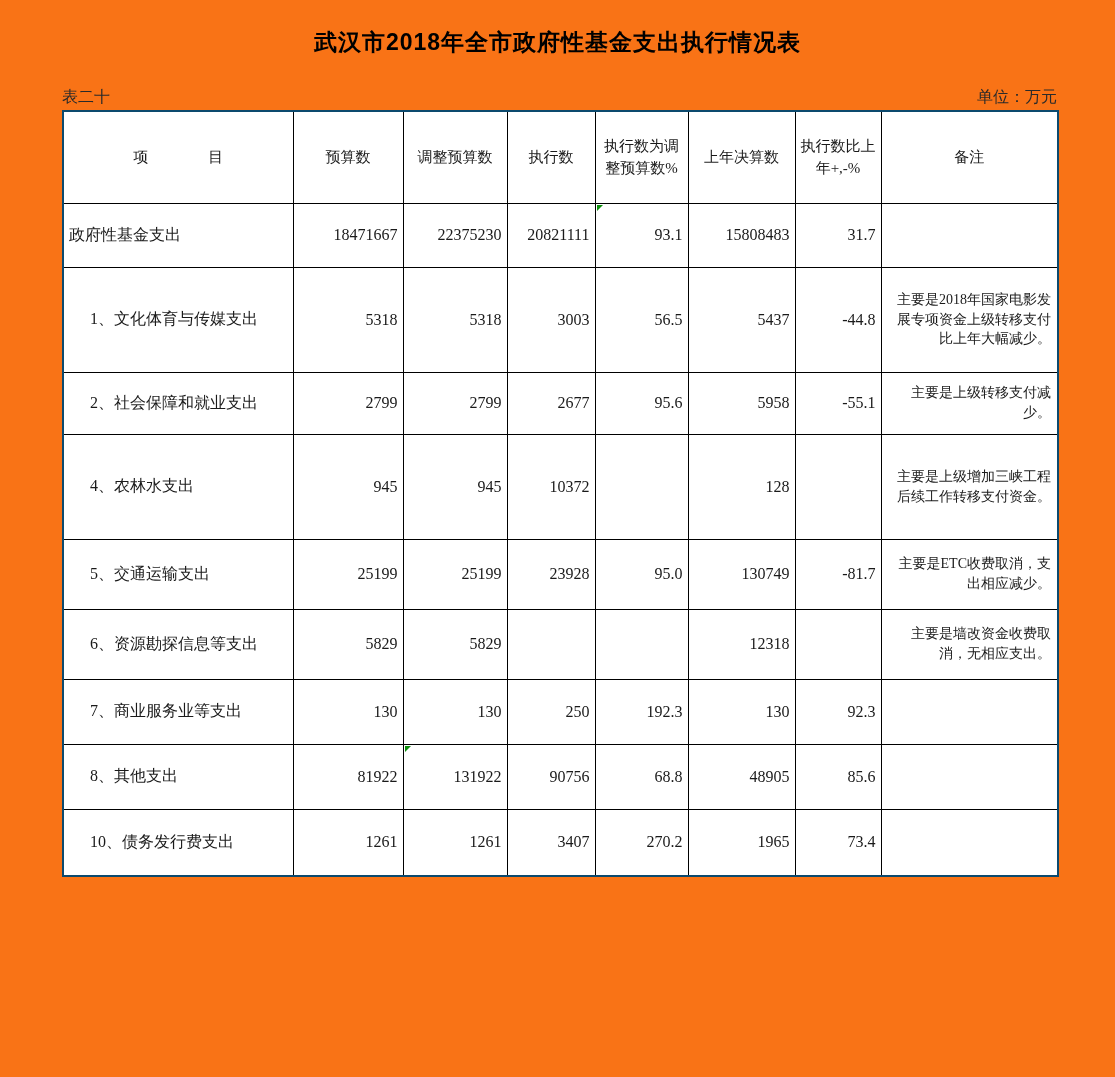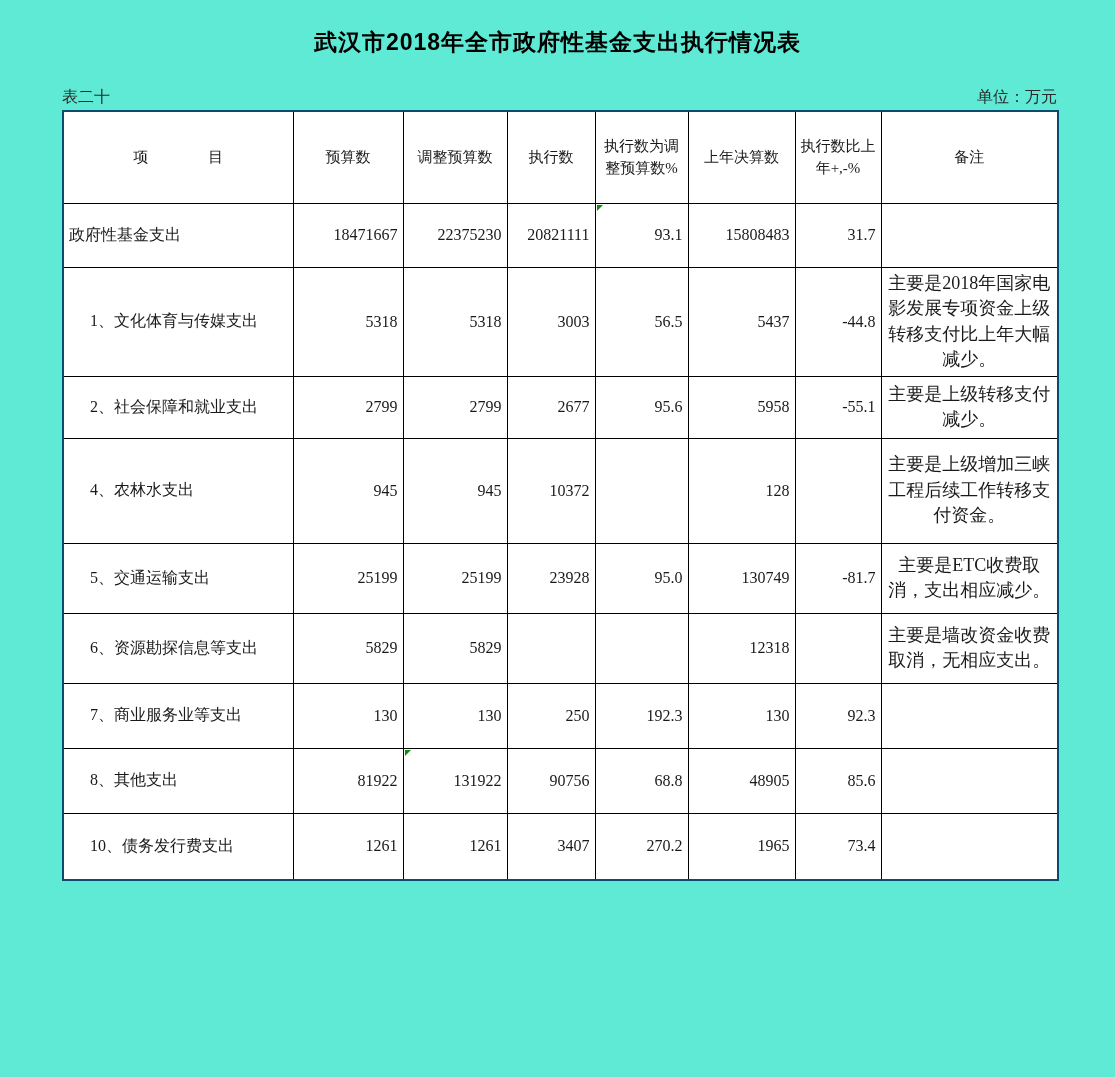--- a/index.html
+++ b/index.html
@@ -4,21 +4,21 @@
 <style>
   html, body {
     margin: 0;
     padding: 0;
     background: #ffffff;
   }
   .page {
     position: relative;
     width: 1115px;
     height: 1077px;
-    background: #5eead4;
+    background: #f97316;
     font-family: "Liberation Serif", "DejaVu Serif", serif;
     color: #1a1a1a;
     overflow: hidden;
   }
   .doc-title {
     padding-top: 26px;
     text-align: center;
     font-family: "Liberation Sans", "DejaVu Sans", sans-serif;
     font-size: 23px;
     font-weight: bold;
@@ -71,22 +71,22 @@
   td.c-item.indent {
     padding-left: 26px;
   }
   td.c-num {
     text-align: right;
     font-size: 16px;
     padding-right: 5px;
     padding-left: 2px;
   }
   td.c-remark {
-    text-align: center;
-    font-size: 18px;
+    text-align: right;
+    font-size: 14px;
     line-height: 1.42;
     padding: 3px 6px;
   }
   .err-marker {
     position: absolute;
     top: 1px;
     left: 1px;
     width: 0;
     height: 0;
     border-top: 6px solid #0b8f0b;

